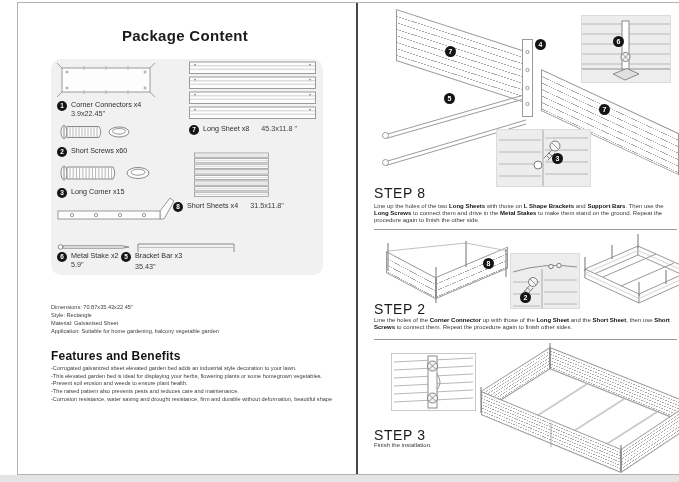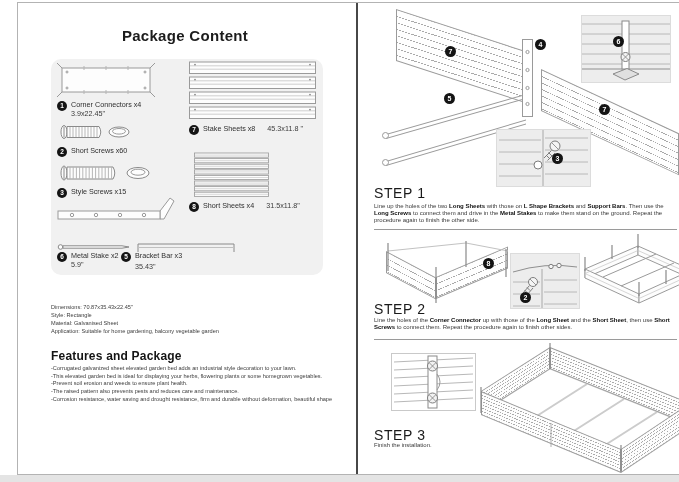--- a/index.html
+++ b/index.html
@@ -100,21 +100,21 @@
         <g stroke="#9a9a9a" stroke-width="0.7">
           <path d="M13,6.5 v11 M16.2,6.5 v11 M19.4,6.5 v11 M22.6,6.5 v11 M25.8,6.5 v11 M29,6.5 v11 M32.2,6.5 v11 M35.4,6.5 v11 M38.6,6.5 v11 M41.8,6.5 v11 M45,6.5 v11 M48.2,6.5 v11 M51.4,6.5 v11 M54.6,6.5 v11"></path>
         </g>
         <ellipse cx="81" cy="12" rx="11" ry="5.5" fill="#fdfdfd" stroke="#8a8a8a"></ellipse>
         <ellipse cx="81" cy="11.2" rx="7" ry="3" fill="none" stroke="#9a9a9a"></ellipse>
       </svg>
     </div>
     <div class="pkg-item" style="left:6px;top:129px;">
       <span class="badge">3</span>
       <span>
-          <span class="pkg-label">Style Screws x15</span>
+          <span class="pkg-label">Long Corner x15</span>
         </span>
     </div>
 
     <div class="abs" style="left:5px;top:138px;">
       <svg width="122" height="28" viewBox="0 0 122 28">
         <path d="M104,22 L104,14 L114,1 L118,4 L108,22 Z" fill="#fdfdfd" stroke="#9a9a9a"></path>
         <rect x="2" y="14" width="102" height="8" fill="#fdfdfd" stroke="#9a9a9a"></rect>
         <circle cx="16" cy="18" r="1.7" fill="#fff" stroke="#9a9a9a"></circle>
         <circle cx="40" cy="18" r="1.7" fill="#fff" stroke="#9a9a9a"></circle>
         <circle cx="64" cy="18" r="1.7" fill="#fff" stroke="#9a9a9a"></circle>
@@ -168,56 +168,56 @@
             <circle cx="122" cy="18.6" r="0.9"></circle>
           <circle cx="7" cy="33.6" r="0.9"></circle>
             <circle cx="122" cy="33.6" r="0.9"></circle>
           <circle cx="7" cy="48.6" r="0.9"></circle>
             <circle cx="122" cy="48.6" r="0.9"></circle>
         </g>
       </svg>
     </div>
     <div class="pkg-item" style="left:138px;top:66px;">
       <span class="badge">7</span>
-      <span class="pkg-label">Stake Sheets x8</span>
+      <span class="pkg-label">Long Sheet x8</span>
       <span class="pkg-dim inline-dim">45.3x11.8 "</span>
     </div>
 
     <div class="abs" style="left:142px;top:93px;">
       <svg width="78" height="48" viewBox="0 0 78 48">
         <g fill="#fdfdfd" stroke="#a0a0a0" stroke-width="0.9">
           <rect x="1.5" y="1" width="74" height="4.2"></rect>
             <rect x="1.5" y="6.6" width="74" height="4.2"></rect>
           <rect x="1.5" y="12.2" width="74" height="4.2"></rect>
             <rect x="1.5" y="17.8" width="74" height="4.2"></rect>
           <rect x="1.5" y="23.4" width="74" height="4.2"></rect>
             <rect x="1.5" y="29" width="74" height="4.2"></rect>
           <rect x="1.5" y="34.6" width="74" height="4.2"></rect>
             <rect x="1.5" y="40.2" width="74" height="4.2"></rect>
         </g>
         <g stroke="#c8c8c8" stroke-width="0.7">
           <path d="M2,3.1 H75 M2,8.7 H75 M2,14.3 H75 M2,19.9 H75 M2,25.5 H75 M2,31.1 H75 M2,36.7 H75 M2,42.3 H75"></path>
         </g>
       </svg>
     </div>
-    <div class="pkg-item" style="left:138px;top:143px;">
+    <div class="pkg-item" style="left:122px;top:143px;">
       <span class="badge">8</span>
       <span class="pkg-label">Short Sheets x4</span>
       <span class="pkg-dim inline-dim">31.5x11.8"</span>
     </div>
   </div>
 
   <div class="abs tiny-lines" style="top:300px;">
     <div>Dimensions: 70.87x35.43x22.45"</div>
     <div>Style: Rectangle</div>
     <div>Material: Galvanised Sheet</div>
     <div>Application: Suitable for home gardening, balcony vegetable garden</div>
   </div>
 
-  <div class="abs sec-h" style="top:346px;">Features and Package</div>
+  <div class="abs sec-h" style="top:346px;">Features and Benefits</div>
   <div class="abs tiny-lines feat-lines" style="top:362px;">
     <div>-Corrugated galvanized sheet elevated garden bed adds an industrial style decoration to your lawn.</div>
     <div>-This elevated garden bed is ideal for displaying your herbs, flowering plants or some homegrown vegetables.</div>
     <div>-Prevent soil erosion and weeds to ensure plant health.</div>
     <div>-The raised pattern also prevents pests and reduces care and maintenance.</div>
     <div>-Corrosion resistance, water saving and drought resistance, firm and durable without deformation, beautiful shape</div>
   </div>
 
   <div class="vdivider"></div>
 
@@ -267,21 +267,21 @@
     </div>
 
     <span class="dbadge" style="left:427px;top:43px;">7</span>
     <span class="dbadge" style="left:517px;top:36px;">4</span>
     <span class="dbadge" style="left:595px;top:33px;">6</span>
     <span class="dbadge" style="left:426px;top:90px;">5</span>
     <span class="dbadge" style="left:581px;top:101px;">7</span>
     <span class="dbadge" style="left:534px;top:150px;">3</span>
   </div>
 
-  <div class="abs step-h" style="top:182px;">STEP 1</div>
+  <div class="abs step-h" style="top:182px;">STEP 8</div>
   <div class="abs step-p" style="top:200px;"><span>Line up the holes of the two </span><b>Long Sheets</b><span> with those on </span><b>L Shape Brackets</b><span> and </span><b>Support Bars</b><span>. Then use the </span><b>Long Screws</b><span> to connect them and drive in the </span><b>Metal Stakes</b><span> to make them stand on the ground. Repeat the procedure again to finish the other side.</span></div>
   <div class="abs hline" style="top:226px;"></div>
 
   <div>
     <div class="cor" style="left:368px;top:248px;width:50px;height:22px;transform:skewY(28deg);"></div>
     <div class="cor" style="left:418px;top:274px;width:72px;height:22px;transform:skewY(-23deg);"></div>
     <svg class="abs" style="left:356px;top:200px;z-index:5;" width="320" height="105" viewBox="0 0 320 105">
 
       <g stroke="#c2c2c2">
           <path d="M14,48 L92,40 M92,40 L134,48"></path>

